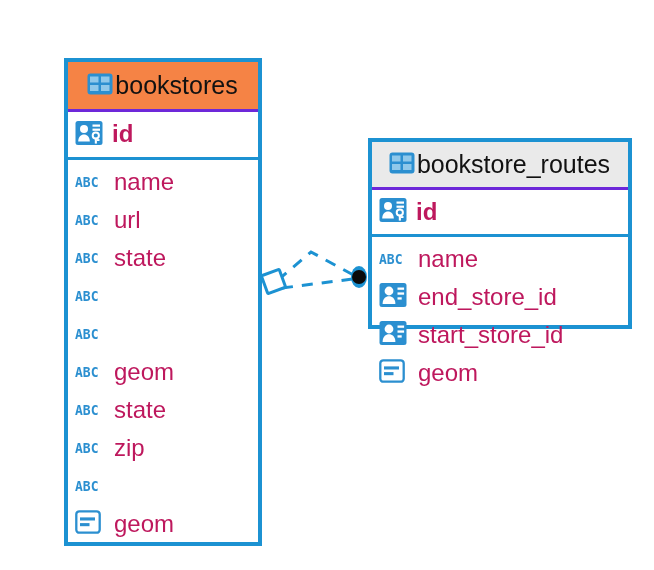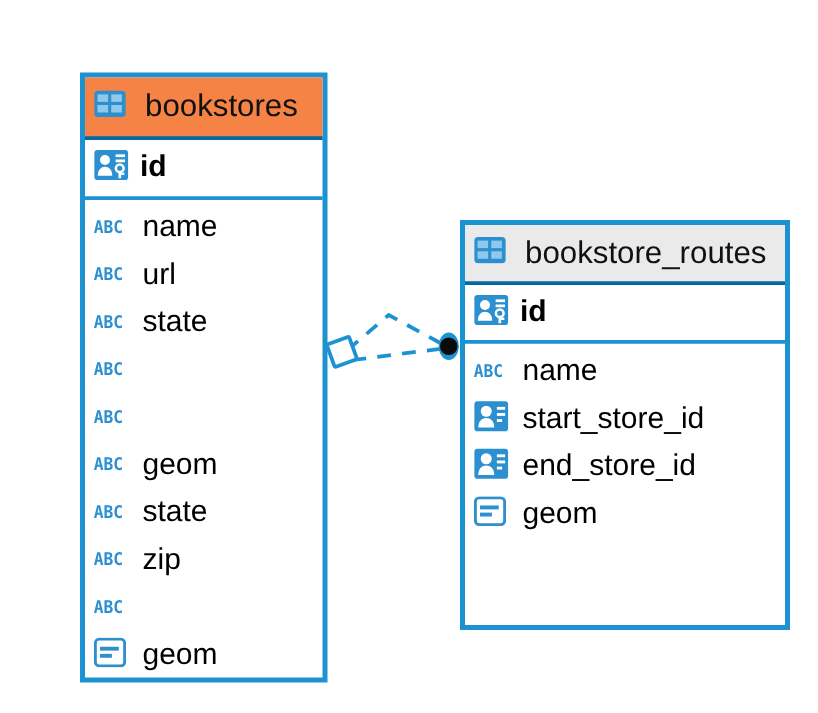--- a/index.html
+++ b/index.html
@@ -14,42 +14,43 @@
 
   
   .entity{
     position:absolute;
     box-sizing:border-box;
     background:#ffffff;
     border:4px solid #1C92D2;
   }
   .entity-header{
     display:flex;align-items:center;
-    gap:15px;
+    gap:2px;
     padding:4px 8px 4px 7px;
     box-sizing:border-box;
-    border-bottom:3px solid #0369a1;
+    border-bottom:3px solid #6d28d9;
+    justify-content:center;
   }
   .entity-header .title{
     font-size:25px;
     color:#111111;
     line-height:1.15;
     white-space:nowrap;
   }
   .pk-section{border-bottom:3px solid #1C92D2;}
   .row{
     display:flex;align-items:center;
     gap:9px;
     padding:2px 8px 2px 7px;
     box-sizing:border-box;
     height:38px;
   }
   .row .cname{
     font-size:24px;
-    color:#000000;
+    color:#be185d;
     line-height:1.1;
     white-space:nowrap;
   }
   .row.pk .cname{font-weight:bold;}
 
   
   .icon{flex:0 0 auto;display:block;}
   .abc-icon{
     font-family:"DejaVu Sans Mono", monospace;
     font-size:13px;
@@ -144,21 +145,21 @@
             <rect x="1.3" y="1.3" width="23.4" height="21.4" rx="3" fill="#ffffff" stroke="#2B8FD0" stroke-width="2.3"></rect>
             <rect x="5" y="7.4" width="15" height="3.1" fill="#2B8FD0"></rect>
             <rect x="5" y="13.1" width="9.5" height="3.1" fill="#2B8FD0"></rect>
           </svg>
         </span>
         <span class="cname">geom</span>
       </div>
     </div>
   </div>
 
-  <div class="entity" style="left:368px;top:138px;width:264px;height:328px;margin-top:38px;">
+  <div class="entity" style="left:368px;top:138px;width:264px;height:191px;">
 
     <div class="entity-header" style="background:#EAEAEA;height:48px;">
       <span class="icon">
         <svg width="26" height="22" viewBox="0 0 26 22">
           <rect x="0.5" y="0.5" width="25" height="21" rx="3" fill="#2B8FD0"></rect>
           <rect x="3" y="3.5" width="8.5" height="6" fill="#8FC8EA"></rect>
           <rect x="14" y="3.5" width="8.5" height="6" fill="#8FC8EA"></rect>
           <rect x="3" y="12" width="8.5" height="6" fill="#8FC8EA"></rect>
           <rect x="14" y="12" width="8.5" height="6" fill="#8FC8EA"></rect>
         </svg>
@@ -193,34 +194,34 @@
         <span class="icon" style="width:30px;">
           <svg width="28" height="26" viewBox="0 0 28 26">
             <rect x="0.5" y="1" width="27" height="24" rx="2.5" fill="#2B8FD0"></rect>
             <circle cx="10" cy="9" r="4.4" fill="#ffffff"></circle>
             <path d="M3.6 22 C3.6 16.6 6.8 14.3 10 14.3 C13.2 14.3 16.4 16.6 16.4 22 Z" fill="#ffffff"></path>
             <rect x="18.5" y="5.5" width="6.6" height="2.3" fill="#ffffff"></rect>
             <rect x="18.5" y="10.4" width="6.6" height="2.3" fill="#ffffff"></rect>
             <rect x="18.5" y="15.3" width="4.2" height="2.3" fill="#ffffff"></rect>
           </svg>
         </span>
-        <span class="cname">start_store_id</span>
+        <span class="cname">end_store_id</span>
       </div>
       <div class="row">
         <span class="icon" style="width:30px;">
           <svg width="28" height="26" viewBox="0 0 28 26">
             <rect x="0.5" y="1" width="27" height="24" rx="2.5" fill="#2B8FD0"></rect>
             <circle cx="10" cy="9" r="4.4" fill="#ffffff"></circle>
             <path d="M3.6 22 C3.6 16.6 6.8 14.3 10 14.3 C13.2 14.3 16.4 16.6 16.4 22 Z" fill="#ffffff"></path>
             <rect x="18.5" y="5.5" width="6.6" height="2.3" fill="#ffffff"></rect>
             <rect x="18.5" y="10.4" width="6.6" height="2.3" fill="#ffffff"></rect>
             <rect x="18.5" y="15.3" width="4.2" height="2.3" fill="#ffffff"></rect>
           </svg>
         </span>
-        <span class="cname">end_store_id</span>
+        <span class="cname">start_store_id</span>
       </div>
       <div class="row">
         <span class="icon" style="width:30px;">
           <svg width="26" height="24" viewBox="0 0 26 24">
             <rect x="1.3" y="1.3" width="23.4" height="21.4" rx="3" fill="#ffffff" stroke="#2B8FD0" stroke-width="2.3"></rect>
             <rect x="5" y="7.4" width="15" height="3.1" fill="#2B8FD0"></rect>
             <rect x="5" y="13.1" width="9.5" height="3.1" fill="#2B8FD0"></rect>
           </svg>
         </span>
         <span class="cname">geom</span>

